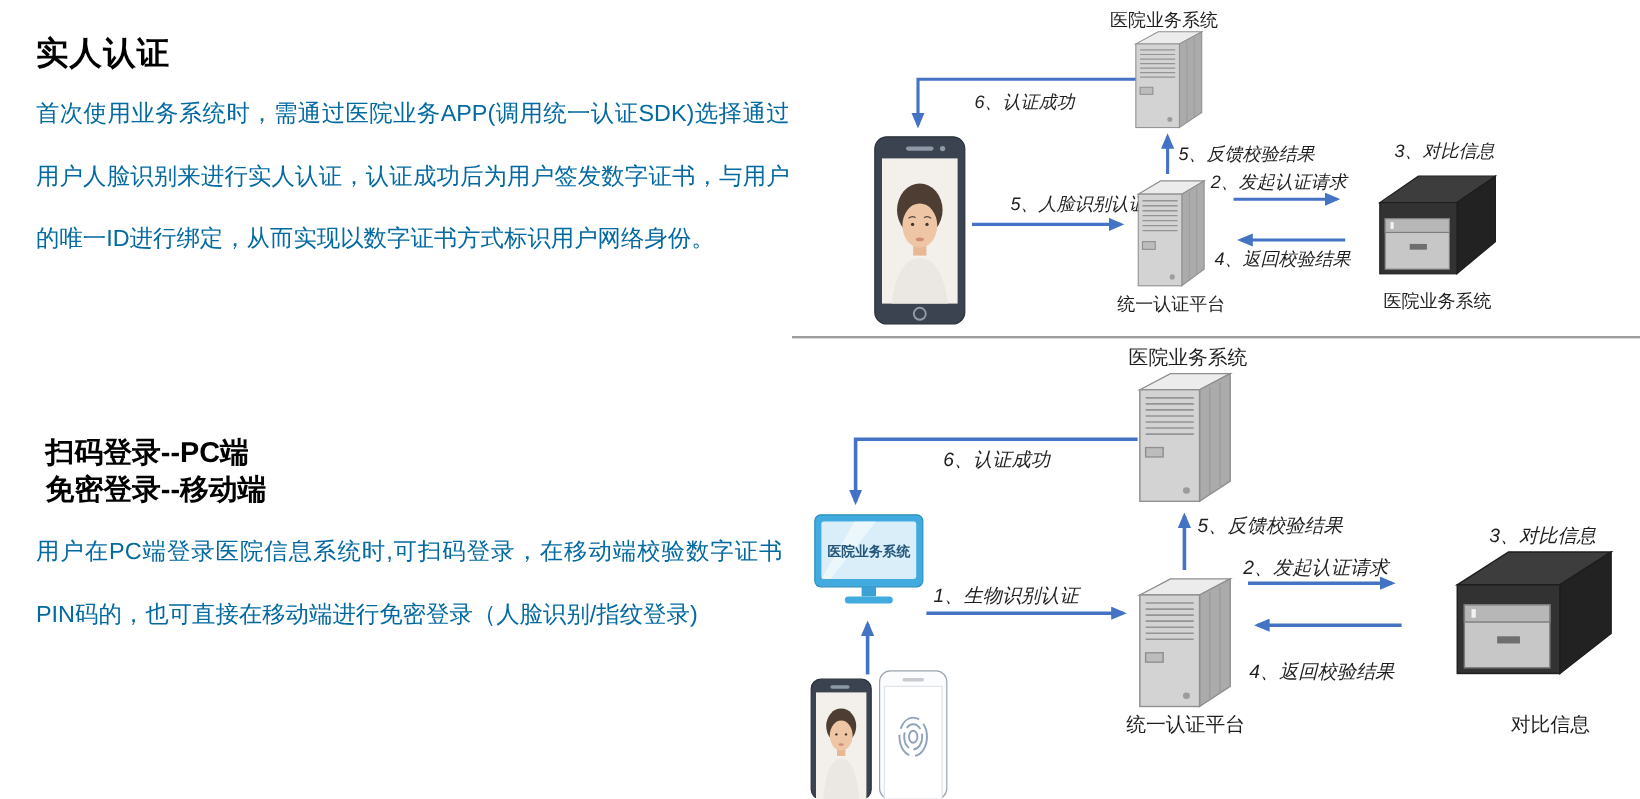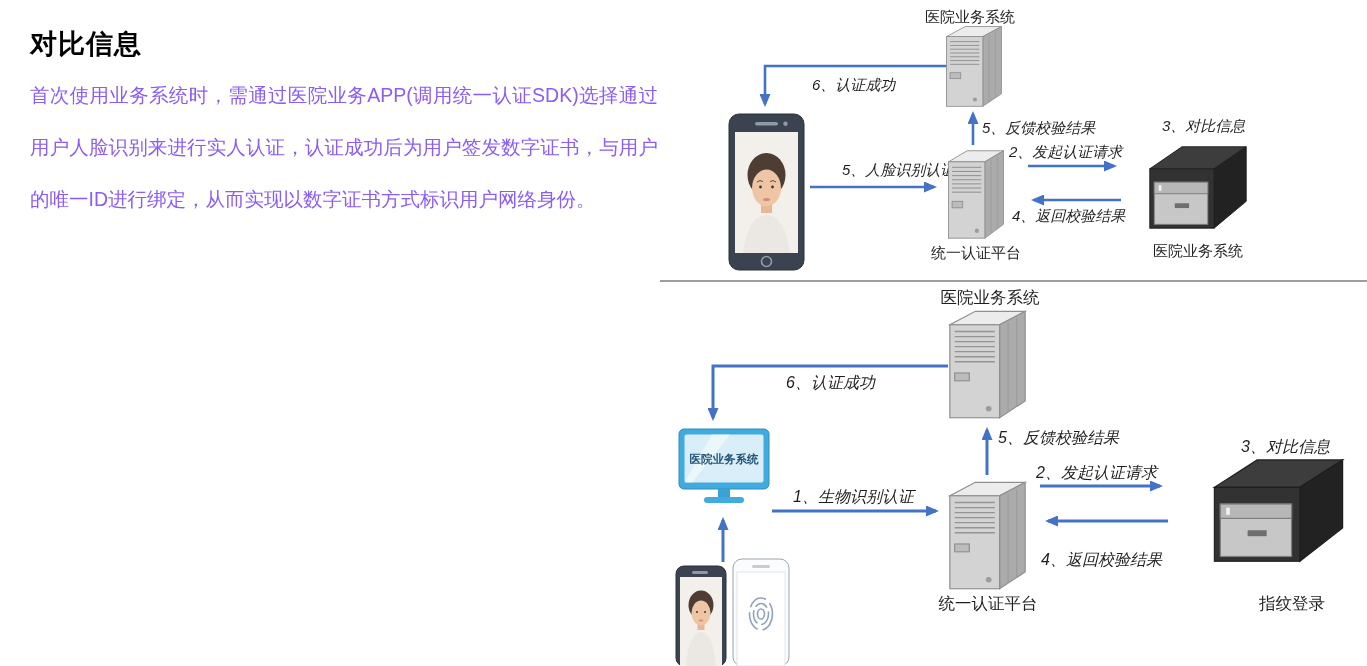--- a/index.html
+++ b/index.html
@@ -1,39 +1,44 @@
 <!DOCTYPE html>
 <html><head>
 <meta charset="utf-8">
 <style>
   html,body{margin:0;padding:0;background:#fff;}
   .page{position:relative;width:1367px;height:666px;background:#ffffff;overflow:hidden;
         font-family:"Liberation Sans",sans-serif;color:#1a1a1a;}
   .abs{position:absolute;}
   .title-top{font-size:27px;font-weight:bold;color:#000;letter-spacing:1px;}
-  .para{font-size:19.5px;line-height:52px;color:#8b5cf6;text-align:justify;}
+  .para{font-size:19.5px;line-height:52px;color:#0369a1;text-align:justify;}
   .title-bot{font-size:24px;font-weight:bold;line-height:31px;color:#000;}
   .divider{background:#9e9e9e;height:2px;}
   .nlabel{font-size:15px;color:#1f1f1f;text-align:center;white-space:nowrap;}
   .slabel{font-size:15px;color:#1f1f1f;white-space:nowrap;font-style:italic;}
   .nlabel.lg{font-size:16.5px;}
   .slabel.lg{font-size:16px;}
   svg{display:block;}
   .overlay{pointer-events:none;}
 </style>
 </head>
 <body>
 
 <div class="page">
 
-  <div class="abs title-top" style="left:30px;top:26px;">对比信息</div>
+  <div class="abs title-top" style="left:30px;top:26px;">实人认证</div>
 
   <div class="abs para" style="left:30px;top:69px;width:628px;">首次使用业务系统时，需通过医院业务APP(调用统一认证SDK)选择通过用户人脸识别来进行实人认证，认证成功后为用户签发数字证书，与用户的唯一ID进行绑定，从而实现以数字证书方式标识用户网络身份。</div>
 
-
+  <div class="abs" style="left:38px;top:362px;">
+    <div class="title-bot">扫码登录--PC端</div>
+    <div class="title-bot">免密登录--移动端</div>
+  </div>
+
+  <div class="abs para" style="left:30px;top:434px;width:622px;">用户在PC端登录医院信息系统时,可扫码登录，在移动端校验数字证书PIN码的，也可直接在移动端进行免密登录（人脸识别/指纹登录)</div>
 
   <div class="abs divider" style="left:660px;top:280px;width:707px;"></div>
 
   <div class="abs" style="left:660px;top:0;width:707px;height:280px;">
 
     <svg class="abs overlay" style="left:0;top:0;" width="707" height="280">
       <defs>
         <marker id="ah-top" markerUnits="userSpaceOnUse" markerWidth="13" markerHeight="11" refX="10" refY="5.5" orient="auto">
           <path d="M0,0 L13,5.5 L0,11 Z" fill="#4472c4"></path>
         </marker>
@@ -163,21 +168,21 @@
 
     <svg class="abs" style="left:18px;top:146px;" width="92" height="88" viewBox="0 0 92 88">
       <rect x="1" y="1" width="90" height="60" rx="5" fill="#41aade" stroke="#2e8fbf"></rect>
       <rect x="6.5" y="6.5" width="79" height="48" rx="2" fill="#d9eef8"></rect>
       <polygon points="6.5,54.5 34,6.5 52,6.5 14,54.5" fill="#ffffff" opacity="0.5"></polygon>
       <text x="46" y="35" text-anchor="middle" font-size="11.5" font-weight="bold" fill="#23567a">医院业务系统</text>
       <rect x="40" y="61" width="12" height="8" fill="#3ba0d4"></rect>
       <rect x="26" y="69" width="40" height="6" rx="3" fill="#41aade"></rect>
     </svg>
 
-    <div class="abs slabel lg" style="left:133px;top:205px;">1、生物识别认证</div>
+    <div class="abs slabel lg" style="left:118px;top:205px;">1、生物识别认证</div>
 
     <svg class="abs" style="left:15px;top:276px;" width="115" height="108" viewBox="0 0 115 108">
       <rect x="1" y="8" width="50" height="100" rx="8" fill="#3a434f" stroke="#2a313a"></rect>
       <rect x="17" y="13" width="16" height="3" rx="1.5" fill="#8d99a6"></rect>
       <rect x="5" y="19" width="42" height="89" fill="#f3f0ec"></rect>
       <ellipse cx="26" cy="47" rx="12.5" ry="14.5" fill="#4e3d33"></ellipse>
       <rect x="22.5" y="62" width="7" height="10" fill="#e7b893"></rect>
       <path d="M11,108 Q14,74 26,74 Q38,74 41,108 Z" fill="#ebe7e2"></path>
       <ellipse cx="26" cy="55" rx="9.5" ry="12.5" fill="#eec6a6"></ellipse>
       <circle cx="22" cy="54" r="1" fill="#403830"></circle>
@@ -220,16 +225,16 @@
     <div class="abs slabel lg" style="left:581px;top:155px;">3、对比信息</div>
     <svg class="abs" style="left:552px;top:172px;" width="133" height="112" viewBox="0 0 112 94" preserveAspectRatio="none">
       <polygon points="2,28 74,28 110,5 38,5" fill="#3d3d3d" stroke="#1e1e1e"></polygon>
       <polygon points="74,28 110,5 110,62 74,90" fill="#222222" stroke="#1e1e1e"></polygon>
       <rect x="2" y="28" width="72" height="62" fill="#323232" stroke="#1e1e1e"></rect>
       <rect x="7" y="42" width="60" height="44" fill="#c7c7c7" stroke="#7d7d7d"></rect>
       <rect x="7" y="42" width="60" height="12" fill="#b7b7b7" stroke="#7d7d7d"></rect>
       <rect x="12" y="45" width="3" height="6" fill="#f2f2f2"></rect>
       <rect x="30" y="64" width="16" height="5" fill="#6e6e6e"></rect>
     </svg>
-    <div class="abs nlabel lg" style="left:578px;top:311px;width:108px;">指纹登录</div>
+    <div class="abs nlabel lg" style="left:578px;top:311px;width:108px;">对比信息</div>
   </div>
 
 </div>
 
 </body></html>

